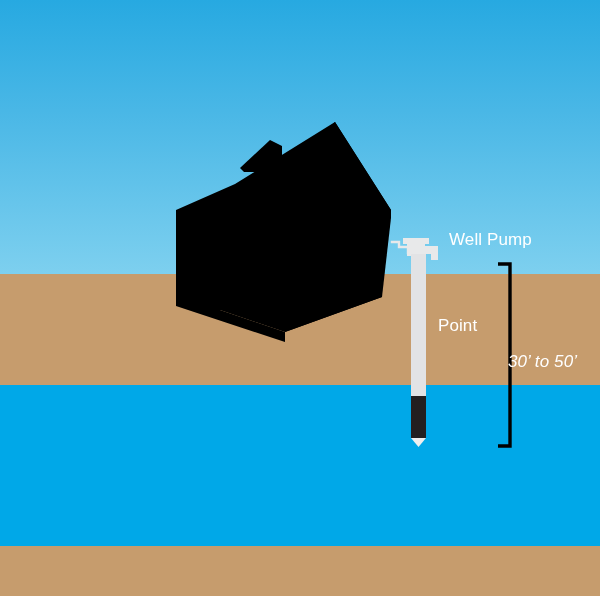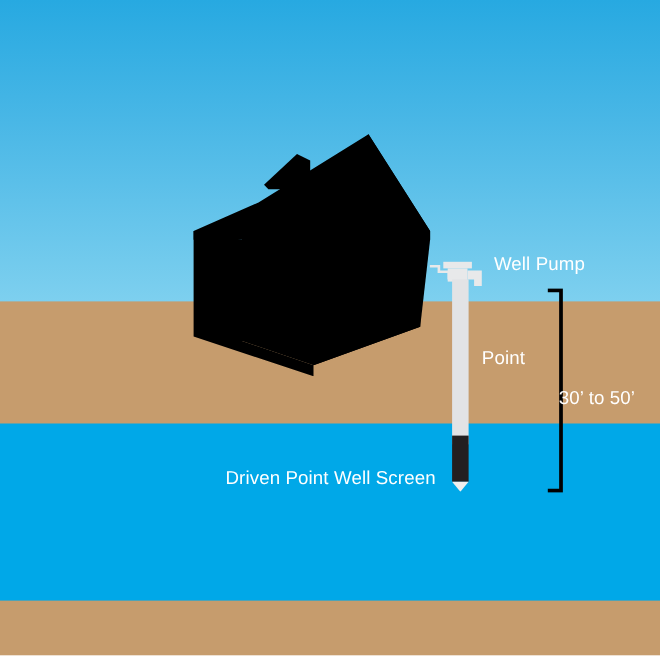--- a/index.html
+++ b/index.html
@@ -63,21 +63,21 @@
   }
   .label {
     position: absolute;
     color: #ffffff;
     font-size: 17px;
     letter-spacing: 0.1px;
     white-space: nowrap;
   }
   #label-well-pump { left: 449px; top: 230px; }
   #label-pipe      { left: 438px; top: 316px; }
-  #label-depth     { left: 508px; top: 352px; }
+  #label-depth     { left: 508px; top: 352px; font-style: italic; }
   #label-screen    { left: 205px; top: 425px; }
 </style>
 </head>
 <body>
 
 <div id="scene">
 
   <div class="layer" id="sky"></div>
   <div class="layer" id="soil-upper"></div>
   <div class="layer" id="water"></div>
@@ -114,15 +114,14 @@
   <svg id="bracket" viewBox="0 0 26 186">
     <path d="M4,2 L16,2 L16,184 L4,184" fill="none" stroke="#000000" stroke-width="3.4"></path>
   </svg>
 
   <div class="label" id="label-well-pump">Well Pump</div>
 
   <div class="label" id="label-pipe">Point</div>
 
   <div class="label" id="label-depth">30’ to 50’</div>
 
-  <div class="label" id="label-screen">Driven Point Well Screen</div>
 
 </div>
 
 </body></html>

